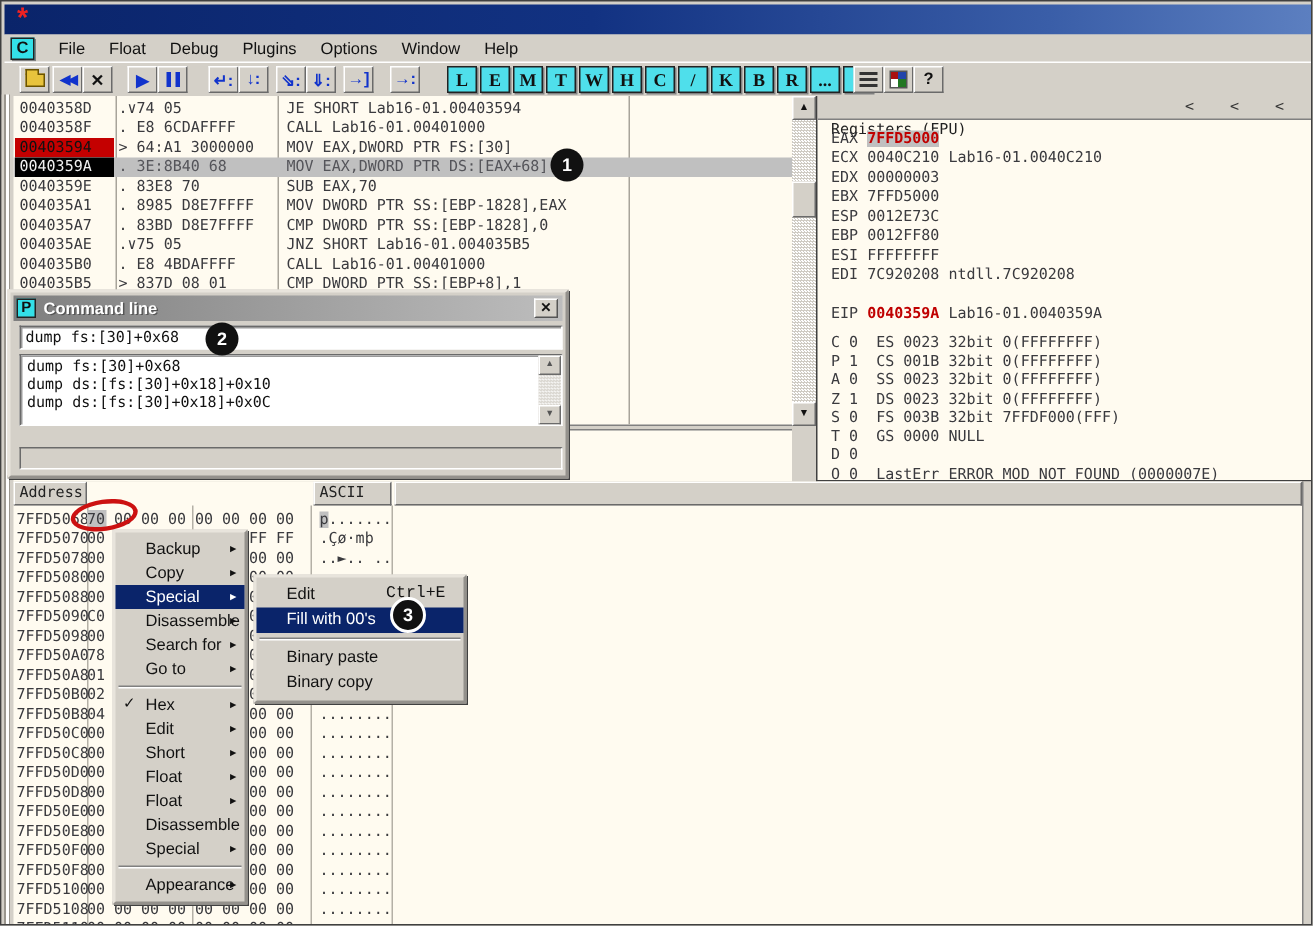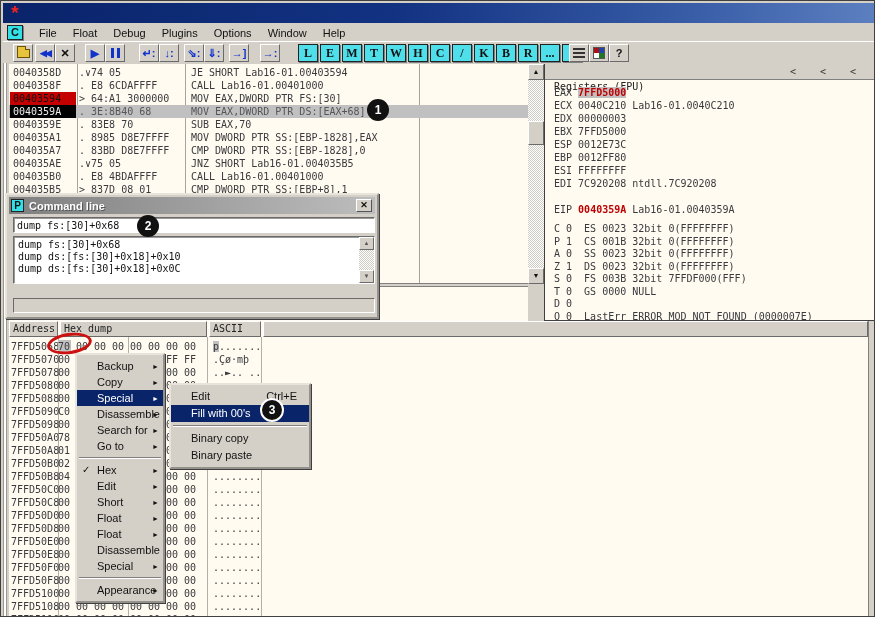--- a/index.html
+++ b/index.html
@@ -144,21 +144,21 @@
 
   
   .ctx-menu { position:absolute; background:#d4d0c8; border:2px outset #e8e4dc;
     box-shadow:1px 1px 0 #404040; z-index:10; padding:3px 0; }
   .mi { position:relative; height:17px; line-height:17px; font-size:11px; color:#111;
     padding-left:20px; }
   .mi.h16 { height:16px; line-height:16px; }
   .mi.hilite { background:#0a246a; color:#fff; }
   .mi .check { position:absolute; left:5px; font-size:10px; }
   .mi .arrow { position:absolute; right:4px; font-size:7px; top:1px; }
-  .mi .shortcut { position:absolute; right:12px; }
+  .mi .shortcut { position:absolute; right:12px;font-family:Liberation Mono, monospace; }
   .msep { height:8px; position:relative; }
   .msep::after { content:""; position:absolute; left:2px; right:2px; top:3px;
     border-top:1px solid #808080; border-bottom:1px solid #fff; }
 
   
   .ann { position:absolute; width:22px; height:22px; border-radius:50%; background:#111;
     color:#fff; font-size:12px; font-weight:bold; text-align:center; line-height:22px;
     z-index:20; font-family:"Liberation Sans", sans-serif; }
   .ann.ring { border:2px solid #fff; width:24px; height:24px; line-height:21px; }
   .red-ellipse { position:absolute; left:46px; top:332px; width:45px; height:21px;
@@ -254,21 +254,20 @@
       <span class="collapse-marker" style="left:245px">&lt;</span>
       <span class="collapse-marker" style="left:275px">&lt;</span>
       <span class="collapse-marker" style="left:305px">&lt;</span>
     </div>
   <div class="rrow" style="top: 22px;"><span>EAX </span><span class="rval-red rval-sel">7FFD5000</span></div><div class="rrow" style="top: 35px;"><span>ECX </span><span>0040C210</span><span> Lab16-01.0040C210</span></div><div class="rrow" style="top: 48px;"><span>EDX </span><span>00000003</span></div><div class="rrow" style="top: 61px;"><span>EBX </span><span>7FFD5000</span></div><div class="rrow" style="top: 74px;"><span>ESP </span><span>0012E73C</span></div><div class="rrow" style="top: 87px;"><span>EBP </span><span>0012FF80</span></div><div class="rrow" style="top: 100px;"><span>ESI </span><span>FFFFFFFF</span></div><div class="rrow" style="top: 113px;"><span>EDI </span><span>7C920208</span><span> ntdll.7C920208</span></div><div class="rrow" style="top: 139px;"><span>EIP </span><span class="rval-red">0040359A</span><span> Lab16-01.0040359A</span></div><div class="rrow" style="top: 158px;">C 0  ES 0023 32bit 0(FFFFFFFF)</div><div class="rrow" style="top: 170.5px;">P 1  CS 001B 32bit 0(FFFFFFFF)</div><div class="rrow" style="top: 183px;">A 0  SS 0023 32bit 0(FFFFFFFF)</div><div class="rrow" style="top: 195.5px;">Z 1  DS 0023 32bit 0(FFFFFFFF)</div><div class="rrow" style="top: 208px;">S 0  FS 003B 32bit 7FFDF000(FFF)</div><div class="rrow" style="top: 220.5px;">T 0  GS 0000 NULL</div><div class="rrow" style="top: 233px;">D 0</div><div class="rrow" style="top: 245.5px;">O 0  LastErr ERROR_MOD_NOT_FOUND (0000007E)</div></div>
 
   <div class="info-pane"></div>
 
   <div class="dump-pane mono" id="dump">
     <div class="dump-header" style="left:0;width:49px">Address</div>
-    <div class="dump-header" style="left:51px;width:147px">Hex dump</div>
     <div class="dump-header" style="left:200px;width:52px">ASCII</div>
     <div class="dump-header" style="left:254px;width:605px"></div>
     <div class="vline" style="left:49px"></div>
     <div class="vline" style="left:119px"></div>
     <div class="vline" style="left:198px"></div>
     <div class="vline" style="left:252px"></div>
   <div class="hrow" style="top: 19px;"><span class="haddr">7FFD5068</span><span class="hbyte selb" style="left: 49px;">70</span><span class="hbyte" style="left: 67px;">00</span><span class="hbyte" style="left: 85px;">00</span><span class="hbyte" style="left: 103px;">00</span><span class="hbyte" style="left: 121px;">00</span><span class="hbyte" style="left: 139px;">00</span><span class="hbyte" style="left: 157px;">00</span><span class="hbyte" style="left: 175px;">00</span><span class="hascii"><span class="hl">p</span><span>.......</span></span></div><div class="hrow" style="top: 32px;"><span class="haddr">7FFD5070</span><span class="hbyte" style="left: 49px;">00</span><span class="hbyte" style="left: 67px;">00</span><span class="hbyte" style="left: 85px;">00</span><span class="hbyte" style="left: 103px;">00</span><span class="hbyte" style="left: 121px;">00</span><span class="hbyte" style="left: 139px;">00</span><span class="hbyte" style="left: 157px;">FF</span><span class="hbyte" style="left: 175px;">FF</span><span class="hascii">.Çø·mþ  </span></div><div class="hrow" style="top: 45px;"><span class="haddr">7FFD5078</span><span class="hbyte" style="left: 49px;">00</span><span class="hbyte" style="left: 67px;">00</span><span class="hbyte" style="left: 85px;">00</span><span class="hbyte" style="left: 103px;">00</span><span class="hbyte" style="left: 121px;">00</span><span class="hbyte" style="left: 139px;">00</span><span class="hbyte" style="left: 157px;">00</span><span class="hbyte" style="left: 175px;">00</span><span class="hascii">..►.. ..</span></div><div class="hrow" style="top: 58px;"><span class="haddr">7FFD5080</span><span class="hbyte" style="left: 49px;">00</span><span class="hbyte" style="left: 67px;">00</span><span class="hbyte" style="left: 85px;">00</span><span class="hbyte" style="left: 103px;">00</span><span class="hbyte" style="left: 121px;">00</span><span class="hbyte" style="left: 139px;">00</span><span class="hbyte" style="left: 157px;">00</span><span class="hbyte" style="left: 175px;">00</span><span class="hascii">........</span></div><div class="hrow" style="top: 71px;"><span class="haddr">7FFD5088</span><span class="hbyte" style="left: 49px;">00</span><span class="hbyte" style="left: 67px;">00</span><span class="hbyte" style="left: 85px;">00</span><span class="hbyte" style="left: 103px;">00</span><span class="hbyte" style="left: 121px;">00</span><span class="hbyte" style="left: 139px;">00</span><span class="hbyte" style="left: 157px;">00</span><span class="hbyte" style="left: 175px;">00</span><span class="hascii">........</span></div><div class="hrow" style="top: 84px;"><span class="haddr">7FFD5090</span><span class="hbyte" style="left: 49px;">C0</span><span class="hbyte" style="left: 67px;">00</span><span class="hbyte" style="left: 85px;">00</span><span class="hbyte" style="left: 103px;">00</span><span class="hbyte" style="left: 121px;">00</span><span class="hbyte" style="left: 139px;">00</span><span class="hbyte" style="left: 157px;">00</span><span class="hbyte" style="left: 175px;">00</span><span class="hascii">........</span></div><div class="hrow" style="top: 97px;"><span class="haddr">7FFD5098</span><span class="hbyte" style="left: 49px;">00</span><span class="hbyte" style="left: 67px;">00</span><span class="hbyte" style="left: 85px;">00</span><span class="hbyte" style="left: 103px;">00</span><span class="hbyte" style="left: 121px;">00</span><span class="hbyte" style="left: 139px;">00</span><span class="hbyte" style="left: 157px;">00</span><span class="hbyte" style="left: 175px;">00</span><span class="hascii">........</span></div><div class="hrow" style="top: 110px;"><span class="haddr">7FFD50A0</span><span class="hbyte" style="left: 49px;">78</span><span class="hbyte" style="left: 67px;">00</span><span class="hbyte" style="left: 85px;">00</span><span class="hbyte" style="left: 103px;">00</span><span class="hbyte" style="left: 121px;">00</span><span class="hbyte" style="left: 139px;">00</span><span class="hbyte" style="left: 157px;">00</span><span class="hbyte" style="left: 175px;">00</span><span class="hascii">........</span></div><div class="hrow" style="top: 123px;"><span class="haddr">7FFD50A8</span><span class="hbyte" style="left: 49px;">01</span><span class="hbyte" style="left: 67px;">00</span><span class="hbyte" style="left: 85px;">00</span><span class="hbyte" style="left: 103px;">00</span><span class="hbyte" style="left: 121px;">00</span><span class="hbyte" style="left: 139px;">00</span><span class="hbyte" style="left: 157px;">00</span><span class="hbyte" style="left: 175px;">00</span><span class="hascii">........</span></div><div class="hrow" style="top: 136px;"><span class="haddr">7FFD50B0</span><span class="hbyte" style="left: 49px;">02</span><span class="hbyte" style="left: 67px;">00</span><span class="hbyte" style="left: 85px;">00</span><span class="hbyte" style="left: 103px;">00</span><span class="hbyte" style="left: 121px;">00</span><span class="hbyte" style="left: 139px;">00</span><span class="hbyte" style="left: 157px;">00</span><span class="hbyte" style="left: 175px;">00</span><span class="hascii">........</span></div><div class="hrow" style="top: 149px;"><span class="haddr">7FFD50B8</span><span class="hbyte" style="left: 49px;">04</span><span class="hbyte" style="left: 67px;">00</span><span class="hbyte" style="left: 85px;">00</span><span class="hbyte" style="left: 103px;">00</span><span class="hbyte" style="left: 121px;">00</span><span class="hbyte" style="left: 139px;">00</span><span class="hbyte" style="left: 157px;">00</span><span class="hbyte" style="left: 175px;">00</span><span class="hascii">........</span></div><div class="hrow" style="top: 162px;"><span class="haddr">7FFD50C0</span><span class="hbyte" style="left: 49px;">00</span><span class="hbyte" style="left: 67px;">00</span><span class="hbyte" style="left: 85px;">00</span><span class="hbyte" style="left: 103px;">00</span><span class="hbyte" style="left: 121px;">00</span><span class="hbyte" style="left: 139px;">00</span><span class="hbyte" style="left: 157px;">00</span><span class="hbyte" style="left: 175px;">00</span><span class="hascii">........</span></div><div class="hrow" style="top: 175px;"><span class="haddr">7FFD50C8</span><span class="hbyte" style="left: 49px;">00</span><span class="hbyte" style="left: 67px;">00</span><span class="hbyte" style="left: 85px;">00</span><span class="hbyte" style="left: 103px;">00</span><span class="hbyte" style="left: 121px;">00</span><span class="hbyte" style="left: 139px;">00</span><span class="hbyte" style="left: 157px;">00</span><span class="hbyte" style="left: 175px;">00</span><span class="hascii">........</span></div><div class="hrow" style="top: 188px;"><span class="haddr">7FFD50D0</span><span class="hbyte" style="left: 49px;">00</span><span class="hbyte" style="left: 67px;">00</span><span class="hbyte" style="left: 85px;">00</span><span class="hbyte" style="left: 103px;">00</span><span class="hbyte" style="left: 121px;">00</span><span class="hbyte" style="left: 139px;">00</span><span class="hbyte" style="left: 157px;">00</span><span class="hbyte" style="left: 175px;">00</span><span class="hascii">........</span></div><div class="hrow" style="top: 201px;"><span class="haddr">7FFD50D8</span><span class="hbyte" style="left: 49px;">00</span><span class="hbyte" style="left: 67px;">00</span><span class="hbyte" style="left: 85px;">00</span><span class="hbyte" style="left: 103px;">00</span><span class="hbyte" style="left: 121px;">00</span><span class="hbyte" style="left: 139px;">00</span><span class="hbyte" style="left: 157px;">00</span><span class="hbyte" style="left: 175px;">00</span><span class="hascii">........</span></div><div class="hrow" style="top: 214px;"><span class="haddr">7FFD50E0</span><span class="hbyte" style="left: 49px;">00</span><span class="hbyte" style="left: 67px;">00</span><span class="hbyte" style="left: 85px;">00</span><span class="hbyte" style="left: 103px;">00</span><span class="hbyte" style="left: 121px;">00</span><span class="hbyte" style="left: 139px;">00</span><span class="hbyte" style="left: 157px;">00</span><span class="hbyte" style="left: 175px;">00</span><span class="hascii">........</span></div><div class="hrow" style="top: 227px;"><span class="haddr">7FFD50E8</span><span class="hbyte" style="left: 49px;">00</span><span class="hbyte" style="left: 67px;">00</span><span class="hbyte" style="left: 85px;">00</span><span class="hbyte" style="left: 103px;">00</span><span class="hbyte" style="left: 121px;">00</span><span class="hbyte" style="left: 139px;">00</span><span class="hbyte" style="left: 157px;">00</span><span class="hbyte" style="left: 175px;">00</span><span class="hascii">........</span></div><div class="hrow" style="top: 240px;"><span class="haddr">7FFD50F0</span><span class="hbyte" style="left: 49px;">00</span><span class="hbyte" style="left: 67px;">00</span><span class="hbyte" style="left: 85px;">00</span><span class="hbyte" style="left: 103px;">00</span><span class="hbyte" style="left: 121px;">00</span><span class="hbyte" style="left: 139px;">00</span><span class="hbyte" style="left: 157px;">00</span><span class="hbyte" style="left: 175px;">00</span><span class="hascii">........</span></div><div class="hrow" style="top: 253px;"><span class="haddr">7FFD50F8</span><span class="hbyte" style="left: 49px;">00</span><span class="hbyte" style="left: 67px;">00</span><span class="hbyte" style="left: 85px;">00</span><span class="hbyte" style="left: 103px;">00</span><span class="hbyte" style="left: 121px;">00</span><span class="hbyte" style="left: 139px;">00</span><span class="hbyte" style="left: 157px;">00</span><span class="hbyte" style="left: 175px;">00</span><span class="hascii">........</span></div><div class="hrow" style="top: 266px;"><span class="haddr">7FFD5100</span><span class="hbyte" style="left: 49px;">00</span><span class="hbyte" style="left: 67px;">00</span><span class="hbyte" style="left: 85px;">00</span><span class="hbyte" style="left: 103px;">00</span><span class="hbyte" style="left: 121px;">00</span><span class="hbyte" style="left: 139px;">00</span><span class="hbyte" style="left: 157px;">00</span><span class="hbyte" style="left: 175px;">00</span><span class="hascii">........</span></div><div class="hrow" style="top: 279px;"><span class="haddr">7FFD5108</span><span class="hbyte" style="left: 49px;">00</span><span class="hbyte" style="left: 67px;">00</span><span class="hbyte" style="left: 85px;">00</span><span class="hbyte" style="left: 103px;">00</span><span class="hbyte" style="left: 121px;">00</span><span class="hbyte" style="left: 139px;">00</span><span class="hbyte" style="left: 157px;">00</span><span class="hbyte" style="left: 175px;">00</span><span class="hascii">........</span></div><div class="hrow" style="top: 292px;"><span class="haddr">7FFD5110</span><span class="hbyte" style="left: 49px;">00</span><span class="hbyte" style="left: 67px;">00</span><span class="hbyte" style="left: 85px;">00</span><span class="hbyte" style="left: 103px;">00</span><span class="hbyte" style="left: 121px;">00</span><span class="hbyte" style="left: 139px;">00</span><span class="hbyte" style="left: 157px;">00</span><span class="hbyte" style="left: 175px;">00</span><span class="hascii">........</span></div></div>
   <div class="right-edge"></div>
 
   <div class="cmd-window">
@@ -306,22 +305,22 @@
       <div class="mi h16"><span>Disassemble</span></div>
       <div class="mi h16"><span>Special</span><span class="arrow">►</span></div>
       <div class="msep"></div>
       <div class="mi h16"><span>Appearance</span><span class="arrow">►</span></div>
     </div>
 
   <div class="ctx-menu" style="left:168px;top:382px;width:142px;z-index:11" id="submenu">
       <div class="mi "><span>Edit</span><span class="shortcut">Ctrl+E</span></div>
       <div class="mi  hilite"><span>Fill with 00's</span></div>
       <div class="msep"></div>
+      <div class="mi "><span>Binary paste</span></div>
       <div class="mi "><span>Binary copy</span></div>
-      <div class="mi "><span>Binary paste</span></div>
     </div>
 
   <div class="ann" style="left:366px;top:98px">1</div>
   <div class="ann" style="left:136px;top:214px">2</div>
   <div class="ann ring" style="left:259px;top:397px">3</div>
   <div class="red-ellipse"></div>
 
 </div>
 
 </body></html>

